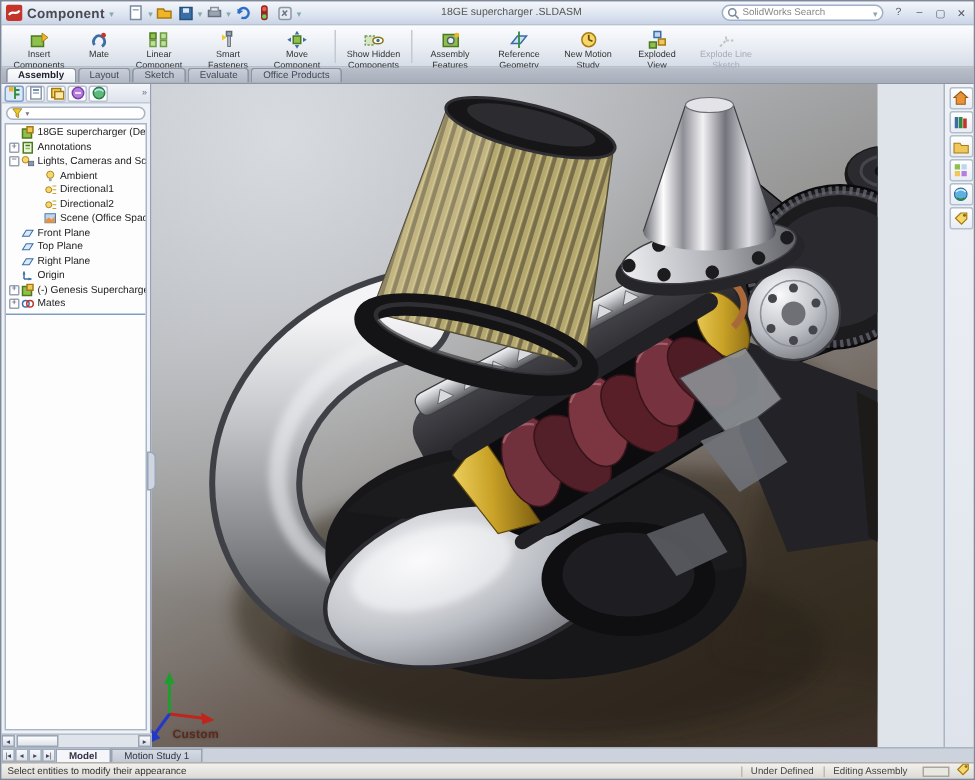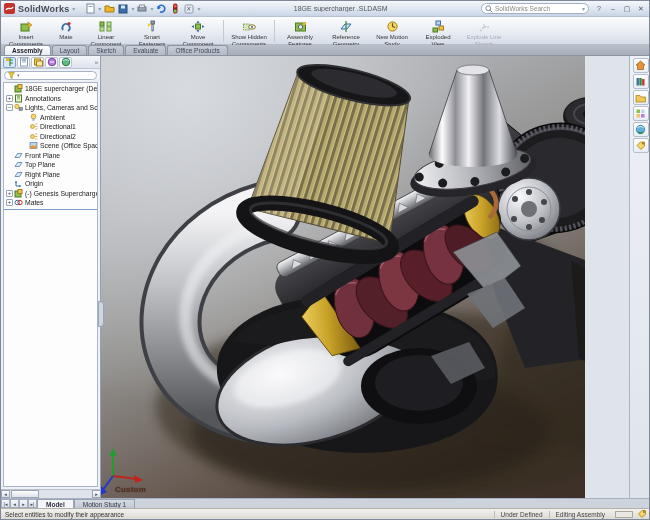--- a/index.html
+++ b/index.html
@@ -131,21 +131,21 @@
 
 <div id="app">
 
   <div class="titlebar">
     <span class="sw-logo">
       <svg width="11" height="11">
           <rect x="0" y="0" width="11" height="11" rx="2" fill="#c4342b"></rect>
           <path d="M2 7 C4 3,7 8,9 4" stroke="#fff" stroke-width="1.4" fill="none"></path>
         </svg>
     </span>
-    <span class="sw-name">SolidWorks</span>
+    <span class="sw-name">Component</span>
     <span class="qsep">▾</span>
     <div class="qat">
       <span class="qbtn">
           <svg width="9" height="11">
             <rect x="1" y="1" width="7" height="9" fill="#fff" stroke="#7a8aa0"></rect>
             <rect x="2.5" y="3" width="4" height="1" fill="#9ab"></rect>
           </svg>
         </span>
       <span class="qsep">▾</span>
       <span class="qbtn">

